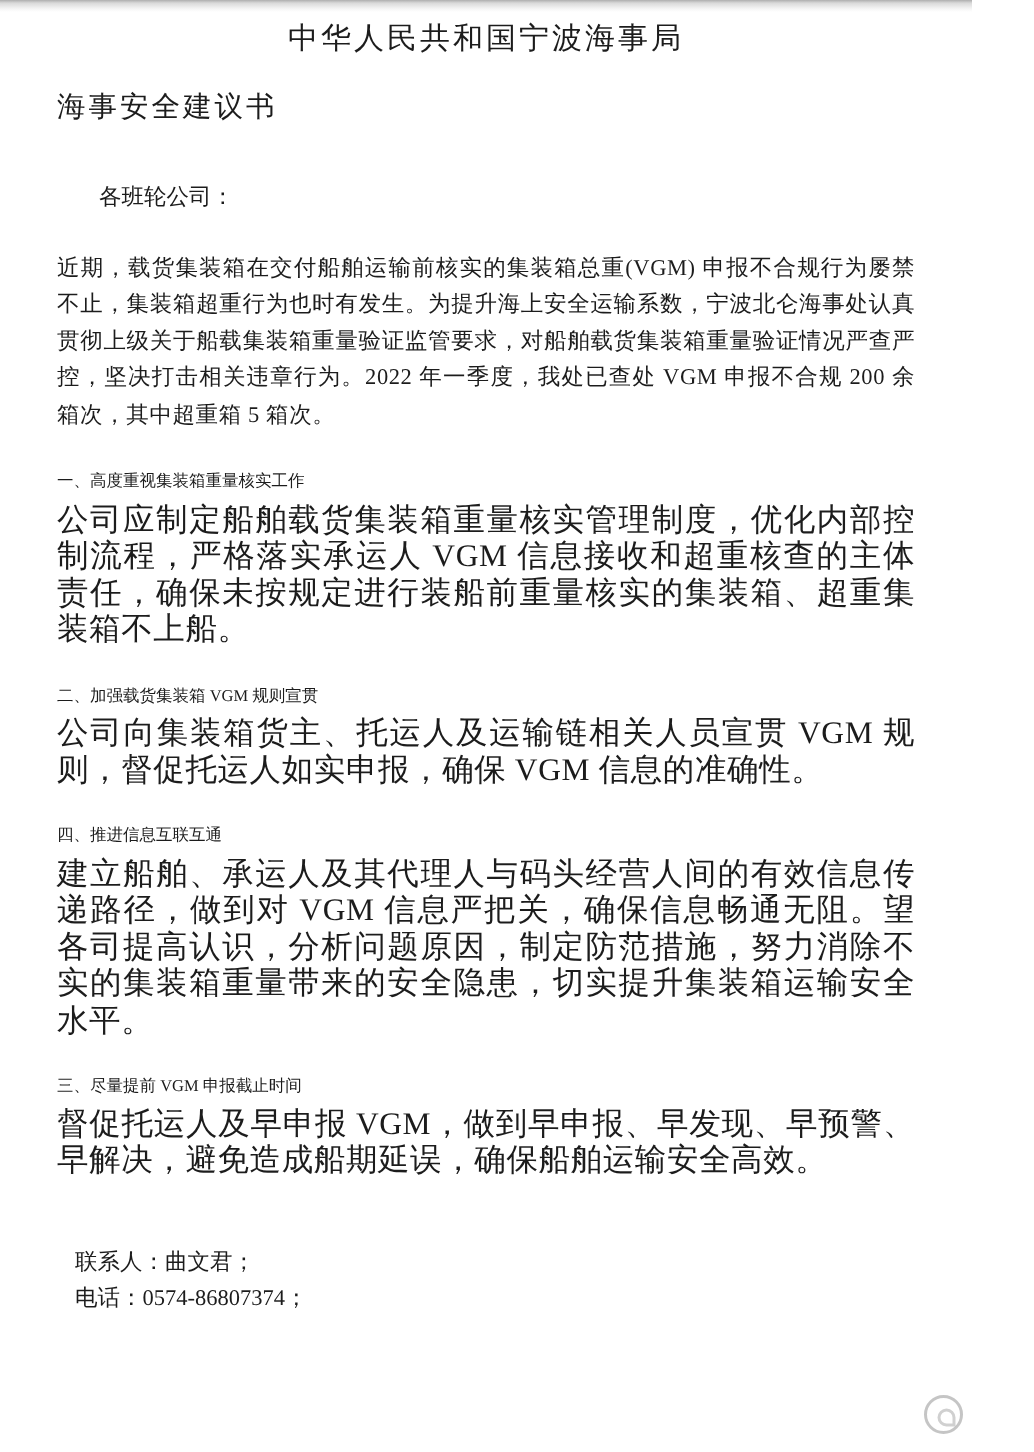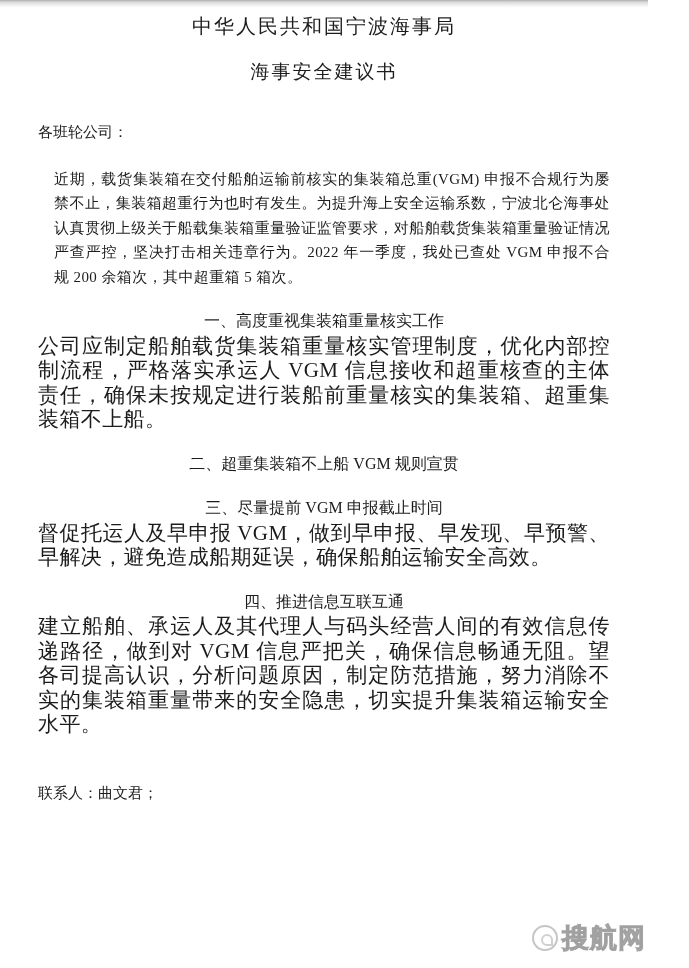--- a/index.html
+++ b/index.html
@@ -22,59 +22,59 @@
   .doc-title{
     margin:14px 0 0 0;
     text-align:center;
     font-size:20px;
     font-weight:500;
     letter-spacing:2px;
     line-height:24px;
   }
   .doc-subtitle{
     margin:22px 0 0 0;
-    text-align:center;
     font-size:19px;
     font-weight:500;
     letter-spacing:2px;
     line-height:24px;
   }
   .salutation{
     margin-top:36px;
     font-size:15px;
     line-height:24.5px;
+    margin-left:28px;
   }
   .para{
-    margin:22px 0 0 16px;
+    margin:22px 0 0 0;
     font-size:15px;
     line-height:24.5px;
     text-align:justify;
     letter-spacing:0.4px;
   }
   .item{
     margin-top:20px;
   }
   .item-heading{
-    font-size:16px;
+    font-size:11px;
     line-height:24.5px;
     font-weight:400;
     margin:0;
-    text-align:center;
   }
   .item-body{
     margin:0;
     font-size:21px;
     line-height:24.5px;
     text-align:justify;
     letter-spacing:0.4px;
   }
   .contact{
     margin-top:44px;
     font-size:15px;
     line-height:24.5px;
+    margin-left:12px;
   }
   .contact-line{margin:0;}
   .watermark{
     position:absolute;
     right:2px;
     bottom:12px;
     display:flex;
     align-items:center;
     pointer-events:none;
   }
@@ -116,36 +116,37 @@
     <div class="salutation">各班轮公司：</div>
 
     <p class="para">近期，载货集装箱在交付船舶运输前核实的集装箱总重(VGM) 申报不合规行为屡禁不止，集装箱超重行为也时有发生。为提升海上安全运输系数，宁波北仑海事处认真贯彻上级关于船载集装箱重量验证监管要求，对船舶载货集装箱重量验证情况严查严控，坚决打击相关违章行为。2022 年一季度，我处已查处 VGM 申报不合规 200 余箱次，其中超重箱 5 箱次。</p>
 
     <div class="item">
       <p class="item-heading">一、高度重视集装箱重量核实工作</p>
       <p class="item-body">公司应制定船舶载货集装箱重量核实管理制度，优化内部控制流程，严格落实承运人 VGM 信息接收和超重核查的主体责任，确保未按规定进行装船前重量核实的集装箱、超重集装箱不上船。</p>
     </div>
 
     <div class="item">
-      <p class="item-heading">二、超重集装箱不上船 VGM 规则宣贯</p>
+      <p class="item-heading">二、加强载货集装箱 VGM 规则宣贯</p>
+      <p class="item-body">公司向集装箱货主、托运人及运输链相关人员宣贯 VGM 规则，督促托运人如实申报，确保 VGM 信息的准确性。</p>
+    </div>
+
+    <div class="item">
+      <p class="item-heading">四、推进信息互联互通</p>
+      <p class="item-body">建立船舶、承运人及其代理人与码头经营人间的有效信息传递路径，做到对 VGM 信息严把关，确保信息畅通无阻。望各司提高认识，分析问题原因，制定防范措施，努力消除不实的集装箱重量带来的安全隐患，切实提升集装箱运输安全水平。</p>
     </div>
 
     <div class="item">
       <p class="item-heading">三、尽量提前 VGM 申报截止时间</p>
       <p class="item-body">督促托运人及早申报 VGM，做到早申报、早发现、早预警、早解决，避免造成船期延误，确保船舶运输安全高效。</p>
     </div>
 
-    <div class="item">
-      <p class="item-heading">四、推进信息互联互通</p>
-      <p class="item-body">建立船舶、承运人及其代理人与码头经营人间的有效信息传递路径，做到对 VGM 信息严把关，确保信息畅通无阻。望各司提高认识，分析问题原因，制定防范措施，努力消除不实的集装箱重量带来的安全隐患，切实提升集装箱运输安全水平。</p>
-    </div>
-
     <div class="contact">
       <p class="contact-line">联系人：曲文君；</p>
+      <p class="contact-line">电话：0574-86807374；</p>
     </div>
 
   </div>
 
   <div class="watermark">
     <span class="watermark-logo"></span>
-    <span class="watermark-text">搜航网</span>
   </div>
 </div>
 
 </body></html>

